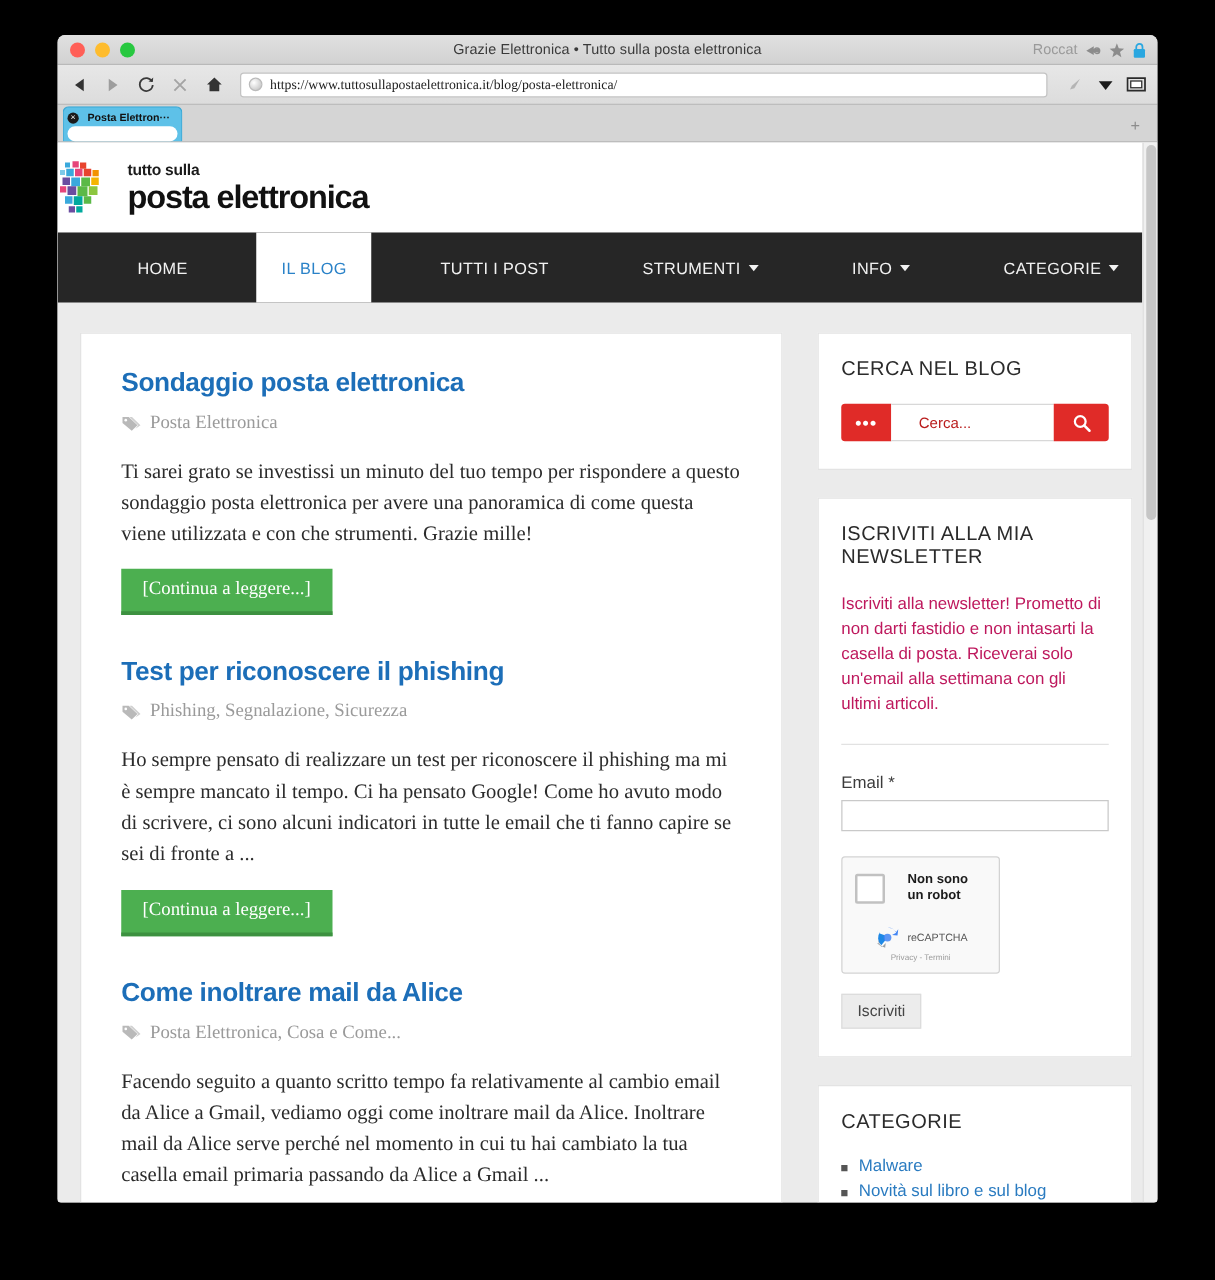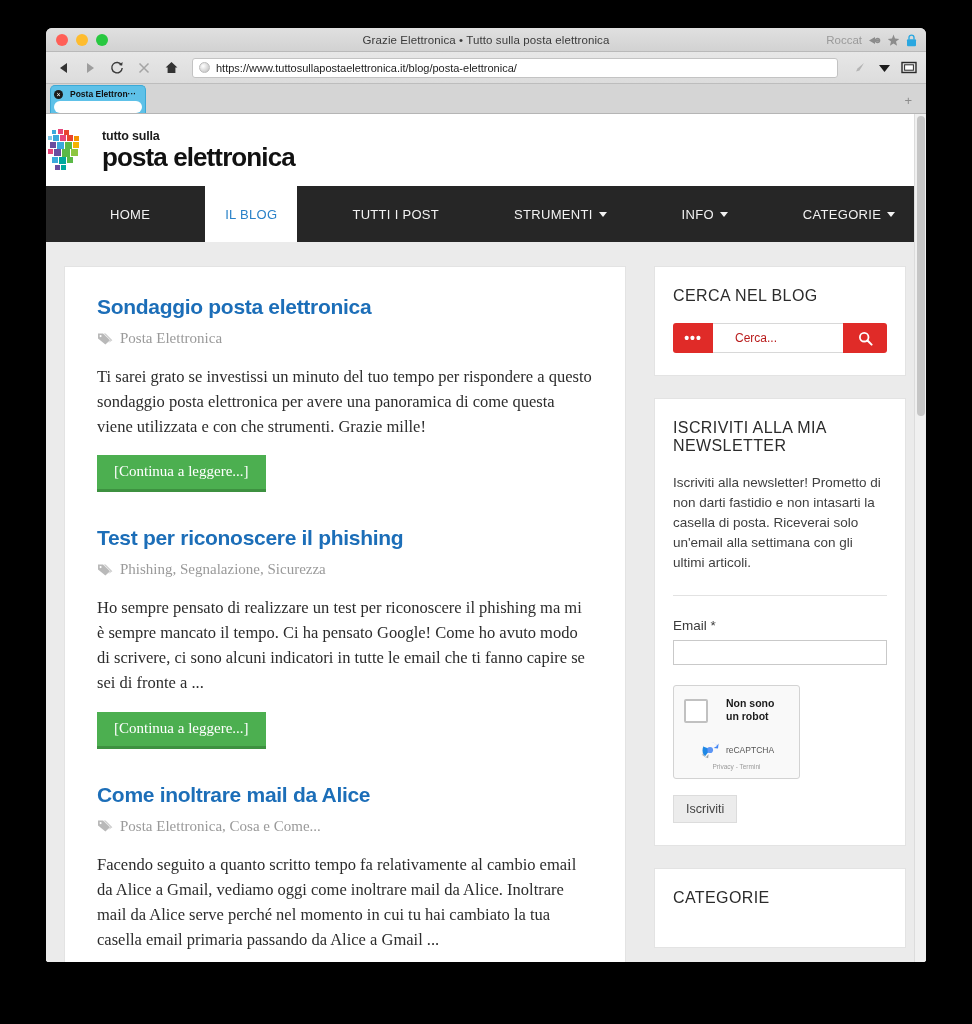--- a/index.html
+++ b/index.html
@@ -62,20 +62,21 @@
   }
   .nav-btn.dim { color: #9d9d9d; }
   .urlbar {
     flex: 1; height: 20px;
     background: #fff;
     border: 1px solid #c3c3c3;
     border-radius: 3px;
     display: flex; align-items: center;
     padding: 0 6px; gap: 6px;
     margin: 0 2px;
+    font-family: Liberation Serif, serif;
   }
   .url-favicon {
     width: 11px; height: 11px; border-radius: 50%;
     background: radial-gradient(circle at 35% 35%, #fff 0%, #cfcfcf 70%, #aaa 100%);
     border: 1px solid #bbb; flex: none;
   }
   .url-text {
     font-size: 11px; color: #1d1d1d; white-space: nowrap;
     overflow: hidden; text-overflow: ellipsis;
   }
@@ -253,21 +254,21 @@
   }
   .search-btn {
     width: 44px; background: #e02b28;
     border-radius: 0 3px 3px 0;
     display: flex; align-items: center; justify-content: center;
     color: #fff;
   }
 
   .nl-text {
     font-size: 13.5px; line-height: 1.48;
-    color: #404040;
+    color: #be185d;
     margin-bottom: 22px;
   }
   .nl-divider { height: 1px; background: #e2e2e2; margin-bottom: 22px; }
   .nl-label { font-size: 13.5px; color: #3b3b3b; margin-bottom: 7px; }
   .nl-input {
     height: 25px;
     background: #fff;
     border: 1px solid #c9c9c9;
     margin-bottom: 20px;
   }
@@ -564,20 +565,31 @@
                 <span class="rc-name">reCAPTCHA</span>
               </div>
               <div class="rc-legal">Privacy - Termini</div>
             </div>
 
             <span class="submit-btn">Iscriviti</span>
           </div>
 
           <div class="widget">
             <div class="widget-title">CATEGORIE</div>
+            <ul class="cat-list">
+              <li>
+                <span class="cat-bullet"></span>
+                <span class="cat-link">Malware</span>
+              </li>
+              <li>
+                <span class="cat-bullet"></span>
+                <span class="cat-link">Novità sul libro e sul blog</span>
+              </li>
+
+            </ul>
           </div>
 
         </div>
       </div>
     </div>
 
     <div class="scrollbar">
       <div class="scrollthumb"></div>
     </div>
   </div>

